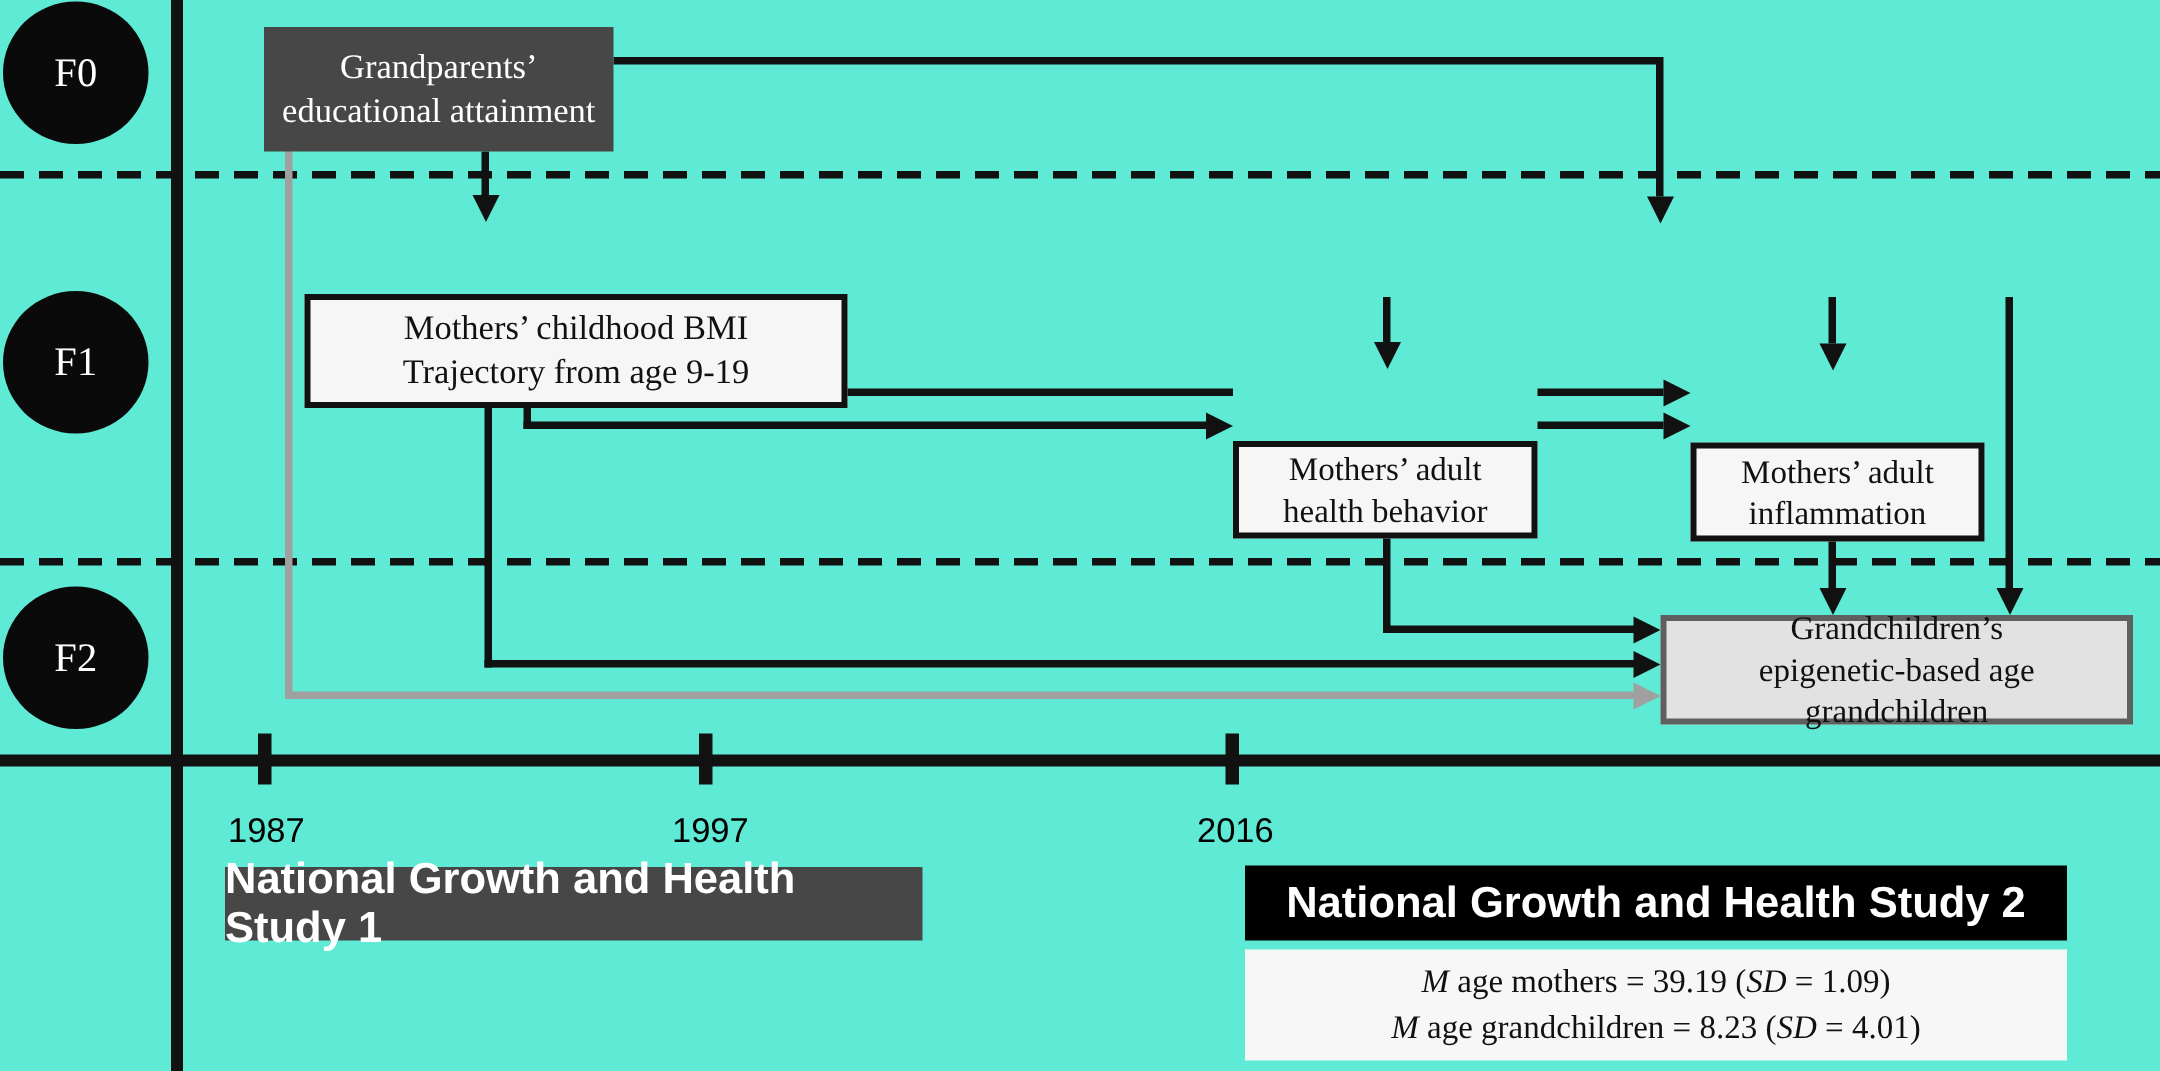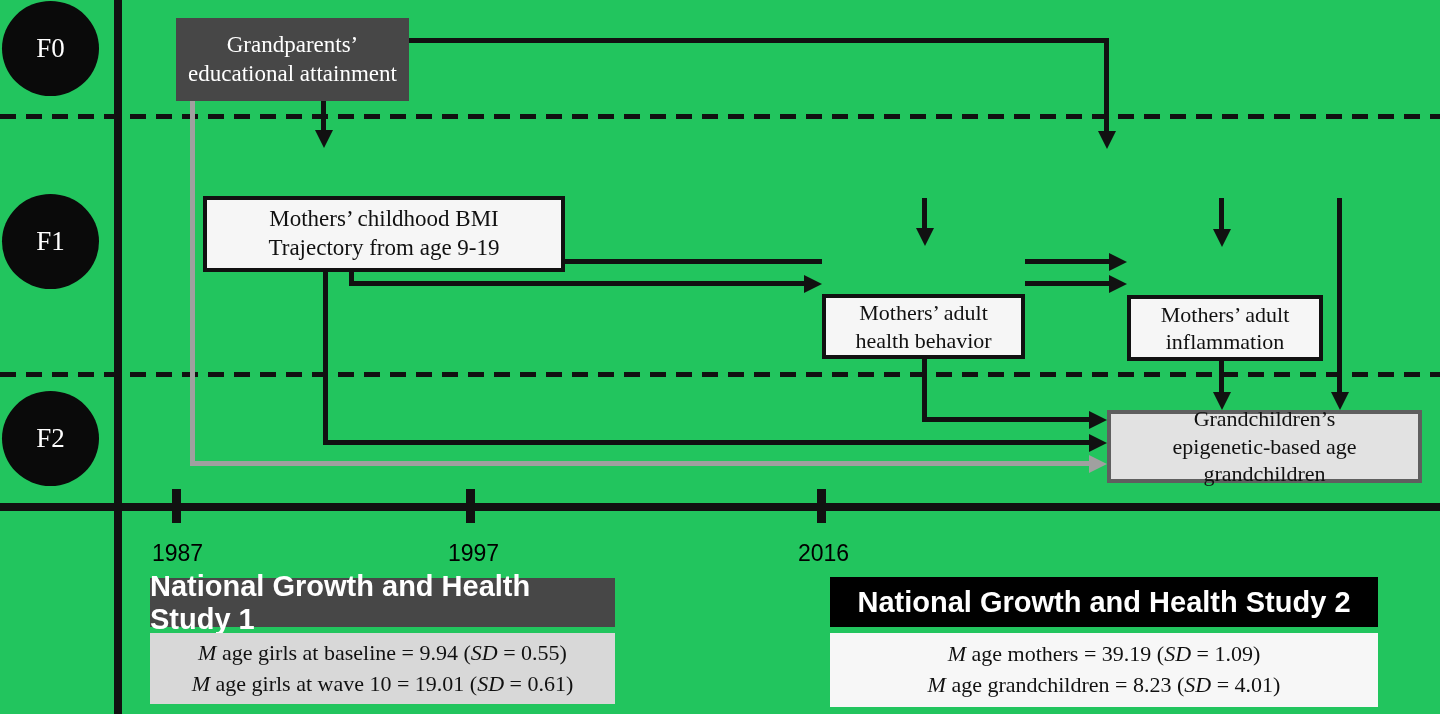--- a/index.html
+++ b/index.html
@@ -1,16 +1,16 @@
 <!DOCTYPE html>
 <html><head>
 <meta charset="utf-8">
 <style>
   html,body{margin:0;padding:0;background:#fff;}
-  #stage{position:relative;width:1440px;height:714px;background:#22c55e;overflow:hidden;
+  #stage{position:relative;width:1440px;height:714px;background:#5eead4;overflow:hidden;
          font-family:"Liberation Serif",serif;color:#111;}
   
   .gen-circle{position:absolute;width:97px;height:95px;border-radius:50%;background:#0a0a0a;
               display:flex;align-items:center;justify-content:center;color:#fff;font-size:27px;}
   
   .vaxis{position:absolute;left:114px;top:0;width:8px;height:714px;background:#111;}
   .taxis{position:absolute;left:0;top:503px;width:1440px;height:8px;background:#111;}
   .dashed{position:absolute;left:0;width:1440px;height:5px;
           background:repeating-linear-gradient(90deg,#111 0 16px,transparent 16px 26px);}
   .tick{position:absolute;top:489px;width:9px;height:34px;background:#111;}
@@ -138,22 +138,19 @@
 epigenetic-based age grandchildren</div>
 
   <div class="tick" style="left:172px;"></div>
   <div class="tick" style="left:466px;"></div>
   <div class="tick" style="left:817px;"></div>
   <div class="year" style="left:152px;">1987</div>
   <div class="year" style="left:448px;">1997</div>
   <div class="year" style="left:798px;">2016</div>
 
   <div class="study-header hdr1" style="left:150px;top:578px;width:465px;height:49px;">National Growth and Health Study 1</div>
-  <div class="study-body bdy1" style="left:150px;top:633px;width:465px;height:71px;">
-      <div><i>M</i><span> age girls at baseline = 9.94 (</span><i>SD</i><span> = 0.55)</span><br><i>M</i><span> age girls at wave 10 = 19.01 (</span><i>SD</i><span> = 0.61)</span></div>
-    </div>
 
   <div class="study-header hdr2" style="left:830px;top:577px;width:548px;height:50px;">National Growth and Health Study 2</div>
   <div class="study-body bdy2" style="left:830px;top:633px;width:548px;height:74px;">
       <div><i>M</i><span> age mothers = 39.19 (</span><i>SD</i><span> = 1.09)</span><br><i>M</i><span> age grandchildren = 8.23 (</span><i>SD</i><span> = 4.01)</span></div>
     </div>
 
 </div>
 
 </body></html>

